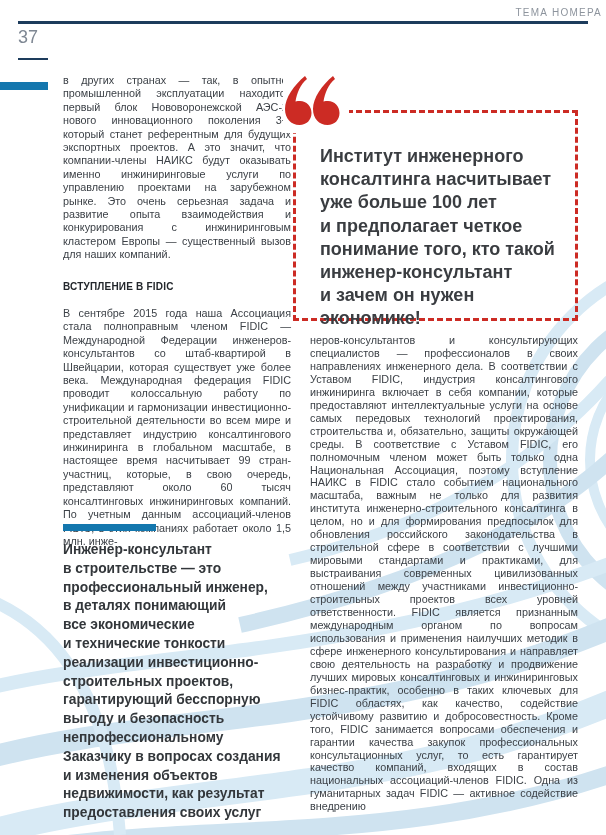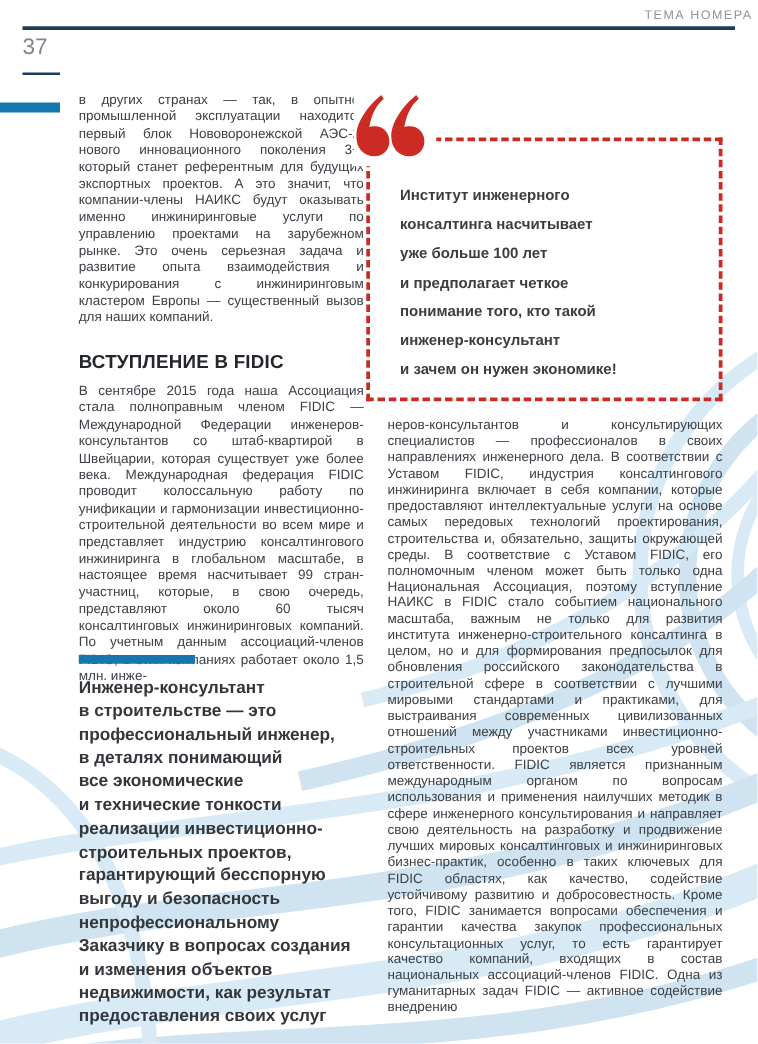--- a/index.html
+++ b/index.html
@@ -38,21 +38,21 @@
   }
 
   
   .body-text{
     font-size:10.8px;line-height:13.4px;
     color:#3c4147;text-align:justify;
   }
   .col-left-p1{top:74px;left:63px;width:228px;}
   .section-heading{
     top:281px;left:63px;width:228px;
-    font-size:15px;font-weight:bold;color:#23272c;
+    font-size:10px;font-weight:bold;color:#23272c;
     letter-spacing:.2px;
   }
   .col-left-p2{top:307px;left:63px;width:228px;}
 
   .highlight-accent-bar{
     top:524px;left:63px;width:93px;height:7px;
     background:#1477ae;
   }
   .highlight-quote{
     top:541px;left:63px;width:242px;
@@ -67,21 +67,21 @@
     box-sizing:border-box;
   }
   .quote-mark{
     position:absolute;left:-13px;top:-40px;
     background:#ffffff;
     padding:2px 8px 6px 2px;
     line-height:0;
   }
   .pull-quote-text{
     position:absolute;left:24px;top:32px;width:248px;
-    font-size:12px;font-weight:bold;line-height:23.2px;
+    font-size:18px;font-weight:bold;line-height:23.2px;
     color:#3a3d41;white-space:pre-line;
   }
 
   .col-right-p1{top:334px;left:310px;width:268px;line-height:12.95px;}
 </style>
 </head>
 <body>
 
 <div class="page">
 

